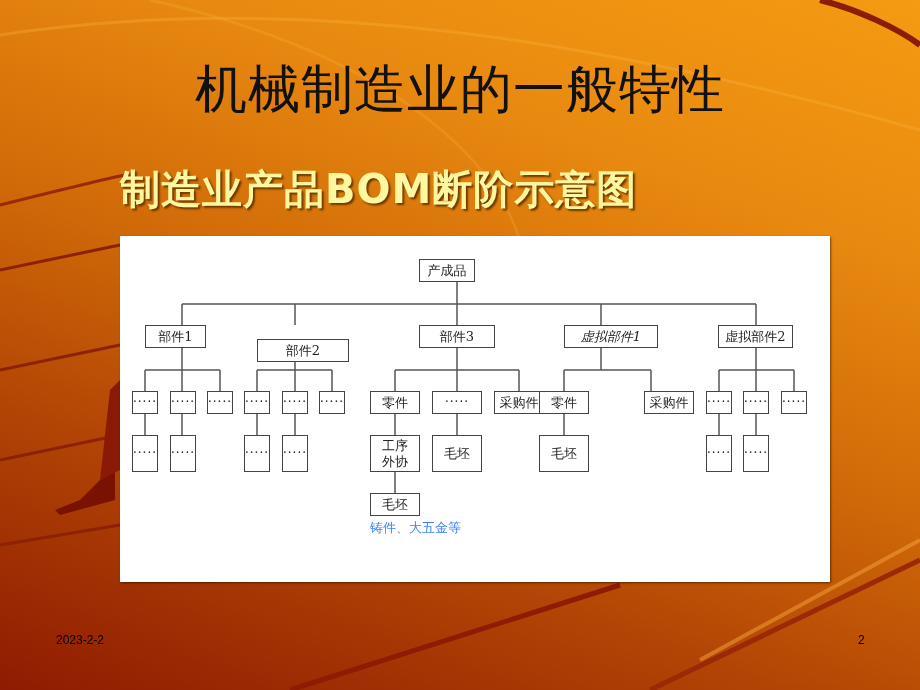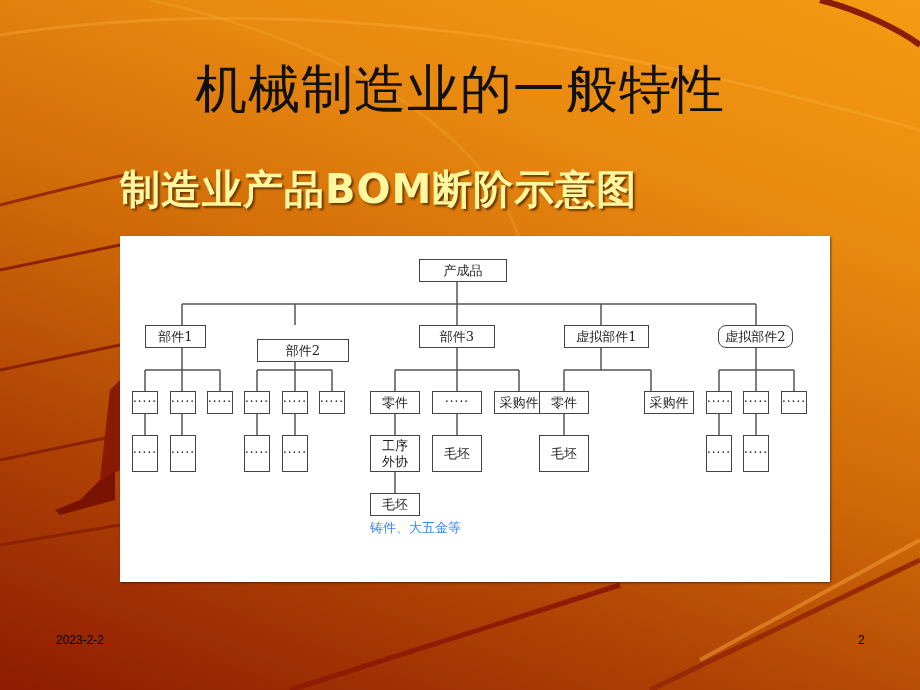--- a/index.html
+++ b/index.html
@@ -90,27 +90,27 @@
       <line x1="636" y1="112" x2="636" y2="134"></line>
       <line x1="599" y1="134" x2="674" y2="134"></line>
       <line x1="599" y1="134" x2="599" y2="155"></line>
       <line x1="636" y1="134" x2="636" y2="155"></line>
       <line x1="674" y1="134" x2="674" y2="155"></line>
       <line x1="599" y1="178" x2="599" y2="199"></line>
       <line x1="636" y1="178" x2="636" y2="199"></line>
     </g>
   </svg>
 
-  <div class="node" style="left:299px;top:23px;width:88px;height:23px;">产成品</div>
+  <div class="node" style="left:299px;top:23px;width:56px;height:23px;">产成品</div>
 
   <div class="node" style="left:25px;top:89px;width:61px;height:23px;">部件1</div>
   <div class="node" style="left:137px;top:103px;width:92px;height:23px;">部件2</div>
   <div class="node" style="left:299px;top:89px;width:76px;height:23px;">部件3</div>
-  <div class="node" style="left:444px;top:89px;width:85px;height:23px;">虚拟部件1</div>
-  <div class="node" style="left:598px;top:89px;width:75px;height:23px;border-radius:8px;">虚拟部件2</div>
+  <div class="node" style="left:444px;top:89px;width:94px;height:23px;font-style:italic;">虚拟部件1</div>
+  <div class="node" style="left:598px;top:89px;width:75px;height:23px;">虚拟部件2</div>
 
   <div class="node dots" style="left:12px;top:155px;width:26px;height:23px;">·····</div>
   <div class="node dots" style="left:50px;top:155px;width:26px;height:23px;">·····</div>
   <div class="node dots" style="left:87px;top:155px;width:26px;height:23px;">·····</div>
   <div class="node dots" style="left:12px;top:199px;width:26px;height:37px;">·····</div>
   <div class="node dots" style="left:50px;top:199px;width:26px;height:37px;">·····</div>
 
   <div class="node dots" style="left:124px;top:155px;width:26px;height:23px;">·····</div>
   <div class="node dots" style="left:162px;top:155px;width:26px;height:23px;">·····</div>
   <div class="node dots" style="left:199px;top:155px;width:26px;height:23px;">·····</div>

